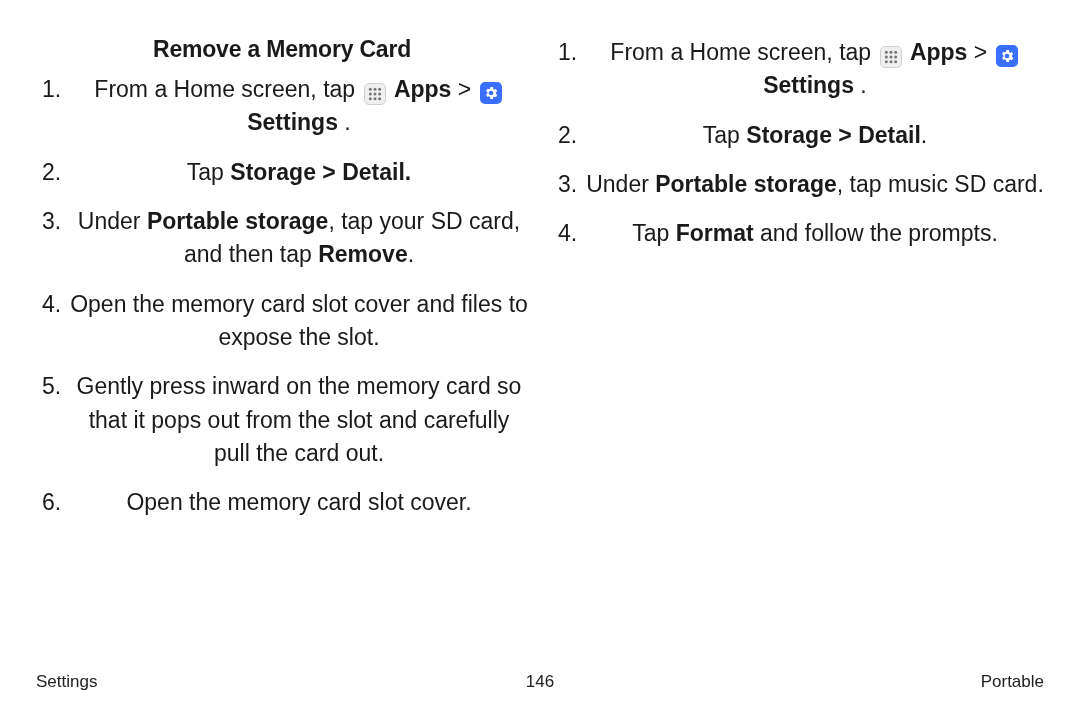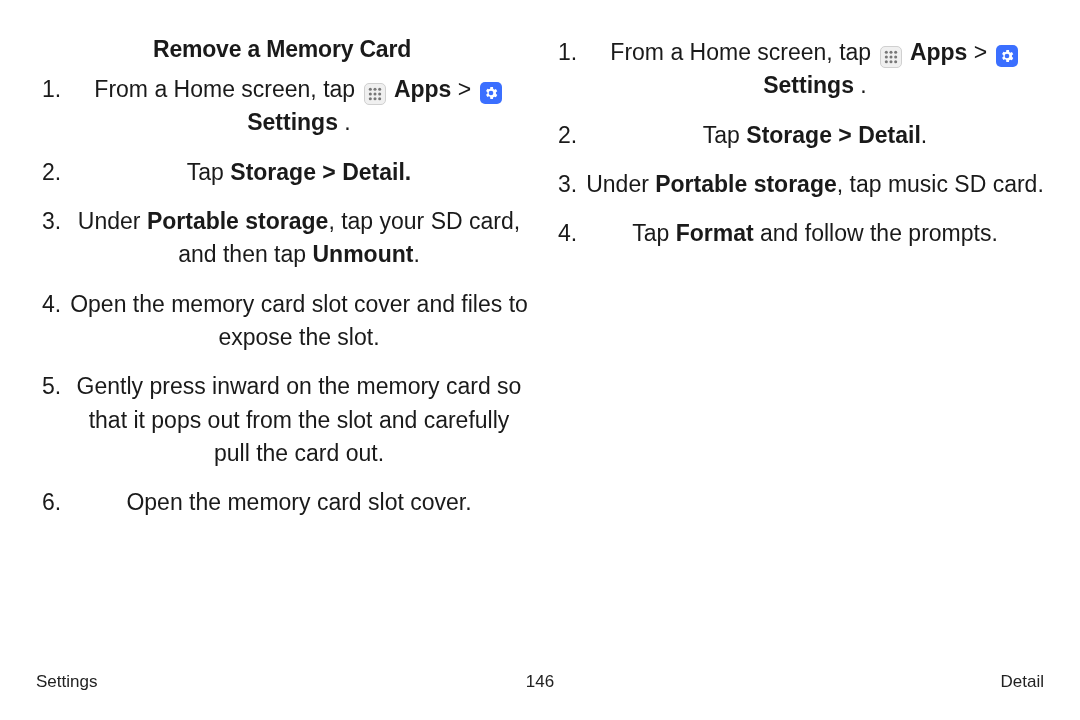--- a/index.html
+++ b/index.html
@@ -113,21 +113,21 @@
           </span> <b>Apps</b><span> &gt; </span><span class="icon icon-settings">
             <svg viewBox="0 0 24 24">
               <path fill="#fff" d="M19.4 13a7.5 7.5 0 000-2l2-1.6-2-3.4-2.4 1a7.4 7.4 0 00-1.7-1L15 3h-4l-.3 2.5a7.4 7.4 0 00-1.7 1l-2.4-1-2 3.4L6.6 11a7.5 7.5 0 000 2l-2 1.6 2 3.4 2.4-1a7.4 7.4 0 001.7 1L11 21h4l.3-2.5a7.4 7.4 0 001.7-1l2.4 1 2-3.4zM12 15.5A3.5 3.5 0 1115.5 12 3.5 3.5 0 0112 15.5z"></path>
             </svg>
           </span><b>Settings</b><span> .</span>
       </li>
       <li>
         <span>Tap </span><b>Storage &gt; Detail.</b>
       </li>
       <li>
-        <span>Under </span><b>Portable storage</b><span>, tap your SD card, and then tap </span><b>Unmount</b><span>.</span>
+        <span>Under </span><b>Portable storage</b><span>, tap your SD card, and then tap </span><b>Remove</b><span>.</span>
       </li>
       <li>Open the memory card slot cover and files to expose the slot.</li>
       <li>Gently press inward on the memory card so that it pops out from the slot and carefully pull the card out.</li>
       <li>Open the memory card slot cover.</li>
     </ol>
   </div>
 
   <div class="col">
     <ol>
       <li>
@@ -160,14 +160,14 @@
       <li>
         <span>Tap </span><b>Format</b><span> and follow the prompts.</span>
       </li>
     </ol>
   </div>
 </div>
 
 <div class="footer">
   <span>Settings</span>
   <span class="center">146</span>
-  <span>Detail</span>
+  <span>Portable</span>
 </div>
 
 </body></html>

